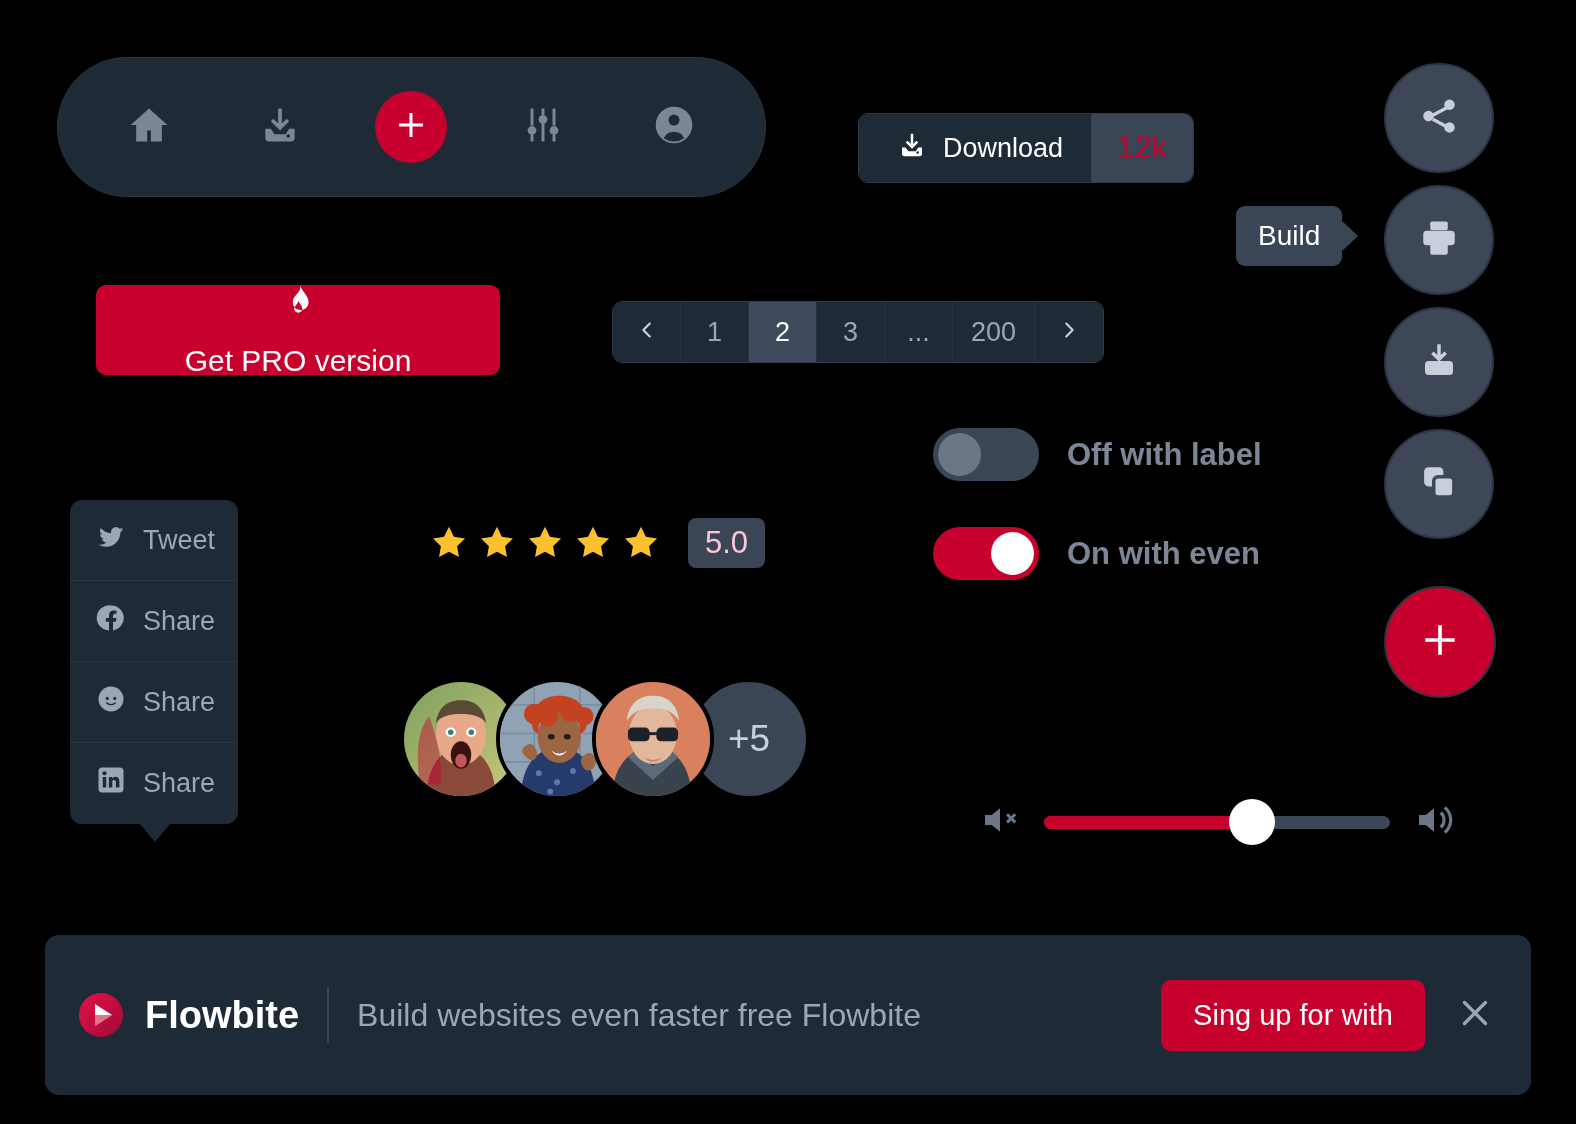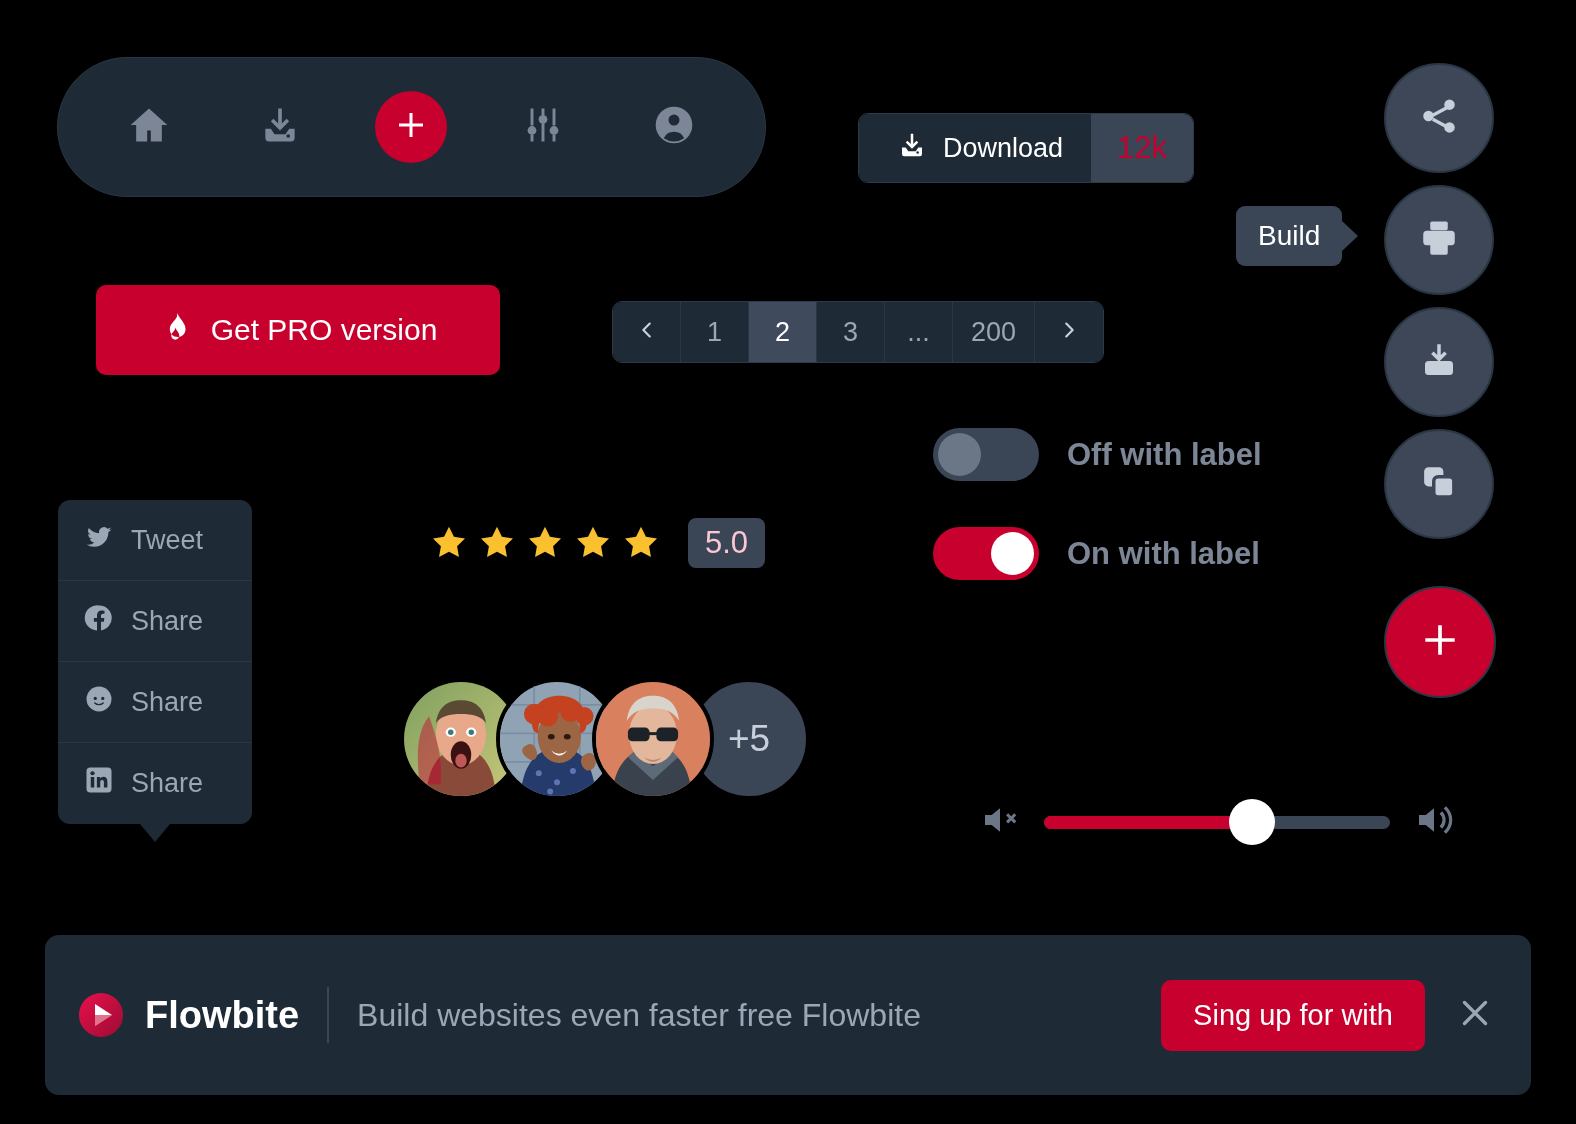--- a/index.html
+++ b/index.html
@@ -56,20 +56,21 @@
 
   
   .pro-btn {
     position: absolute; left: 96px; top: 285px;
     width: 404px; height: 90px;
     background: #C8002E; color: #ffffff;
     border-radius: 10px;
     display: flex; align-items: center; justify-content: center; gap: 20px;
     font-size: 30px; cursor: pointer; border: none;
     font-family: "Liberation Sans", sans-serif;
+    flex-direction: column;
   }
   .pro-btn svg { width: 32px; height: 34px; fill: #ffffff; }
 
   
   .pagination {
     position: absolute; left: 612px; top: 301px;
     height: 62px; display: flex;
     border-radius: 10px; overflow: hidden;
     border: 1px solid #2f3a49;
   }
@@ -79,22 +80,22 @@
     display: flex; align-items: center; justify-content: center;
     font-size: 27px; cursor: pointer;
     border-right: 1px solid #2b3644;
   }
   .pg-item:last-child { border-right: none; }
   .pg-item.active { background: #3F4A5C; color: #ffffff; }
   .pg-item svg { width: 22px; height: 22px; stroke: #C6CFDA; stroke-width: 2.4; fill: none; }
 
   
   .social-menu {
-    position: absolute; left: 58px; top: 500px;
-    width: 194px;
+    position: absolute; left: 70px; top: 500px;
+    width: 168px;
     background: #1F2A37;
     border-radius: 12px;
   }
   .social-item {
     height: 81px;
     display: flex; align-items: center; gap: 17px;
     padding-left: 26px;
     color: #9CA7B5; font-size: 27px; cursor: pointer;
     border-bottom: 1px solid #2b3644;
   }
@@ -391,21 +392,21 @@
   <div class="toggle-row off">
     <div class="track off">
       <div class="knob"></div>
     </div>
     <span class="toggle-label">Off with label</span>
   </div>
   <div class="toggle-row on">
     <div class="track on">
       <div class="knob"></div>
     </div>
-    <span class="toggle-label">On with label</span>
+    <span class="toggle-label">On with even</span>
   </div>
 
   <div class="avatars">
     <div class="av">
       <svg viewBox="0 0 100 100">
         <defs>
             <linearGradient id="bg1" x1="0" y1="0" x2="1" y2="1">
           <stop offset="0" stop-color="#7fa05e"></stop>
               <stop offset="1" stop-color="#c8c87a"></stop>
         </linearGradient>

